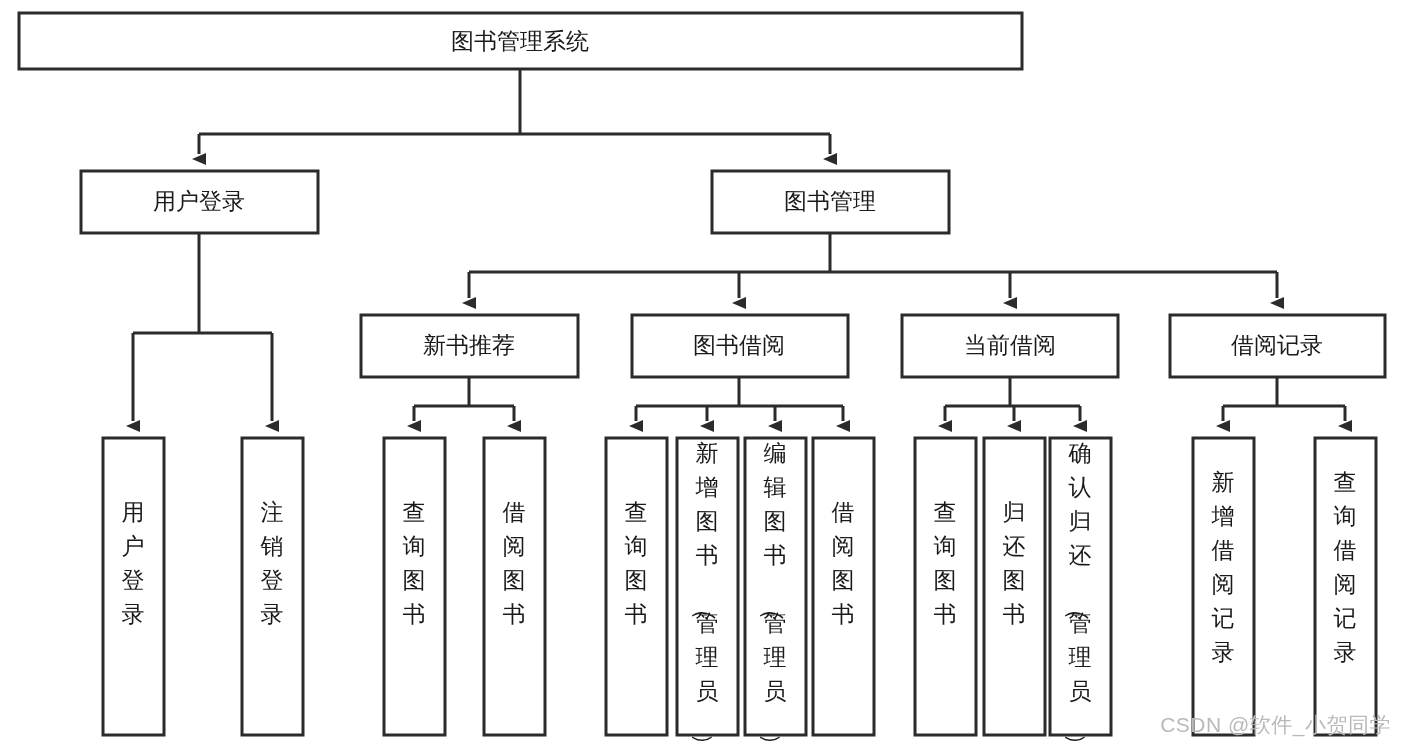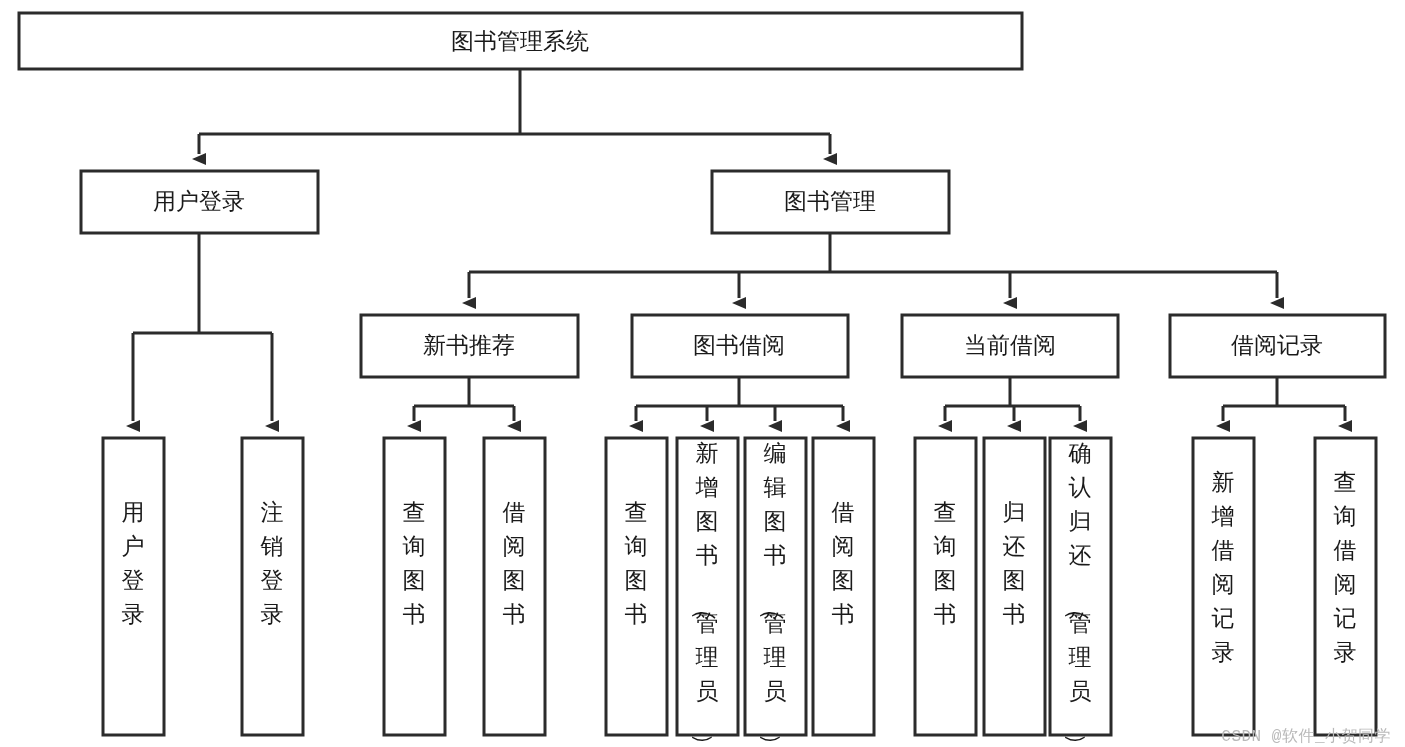--- a/index.html
+++ b/index.html
@@ -44,23 +44,23 @@
     stroke-linecap: butt;
     stroke-linejoin: miter;
   }
   .arrow-head {
     fill: #2b2b2b;
     stroke: none;
   }
   .watermark {
     position: absolute;
     right: 14px;
-    bottom: 0;
-    font-family: Liberation Mono, monospace;
-    font-size: 16px;
+    bottom: 8px;
+    font-family: Liberation Sans, sans-serif;
+    font-size: 21px;
     color: #b9b9b9;
     letter-spacing: 0.5px;
     white-space: nowrap;
     pointer-events: none;
   }
 </style>
 </head>
 <body>
 
 <svg id="diagram" viewBox="0 0 1405 747" xmlns="http://www.w3.org/2000/svg">

